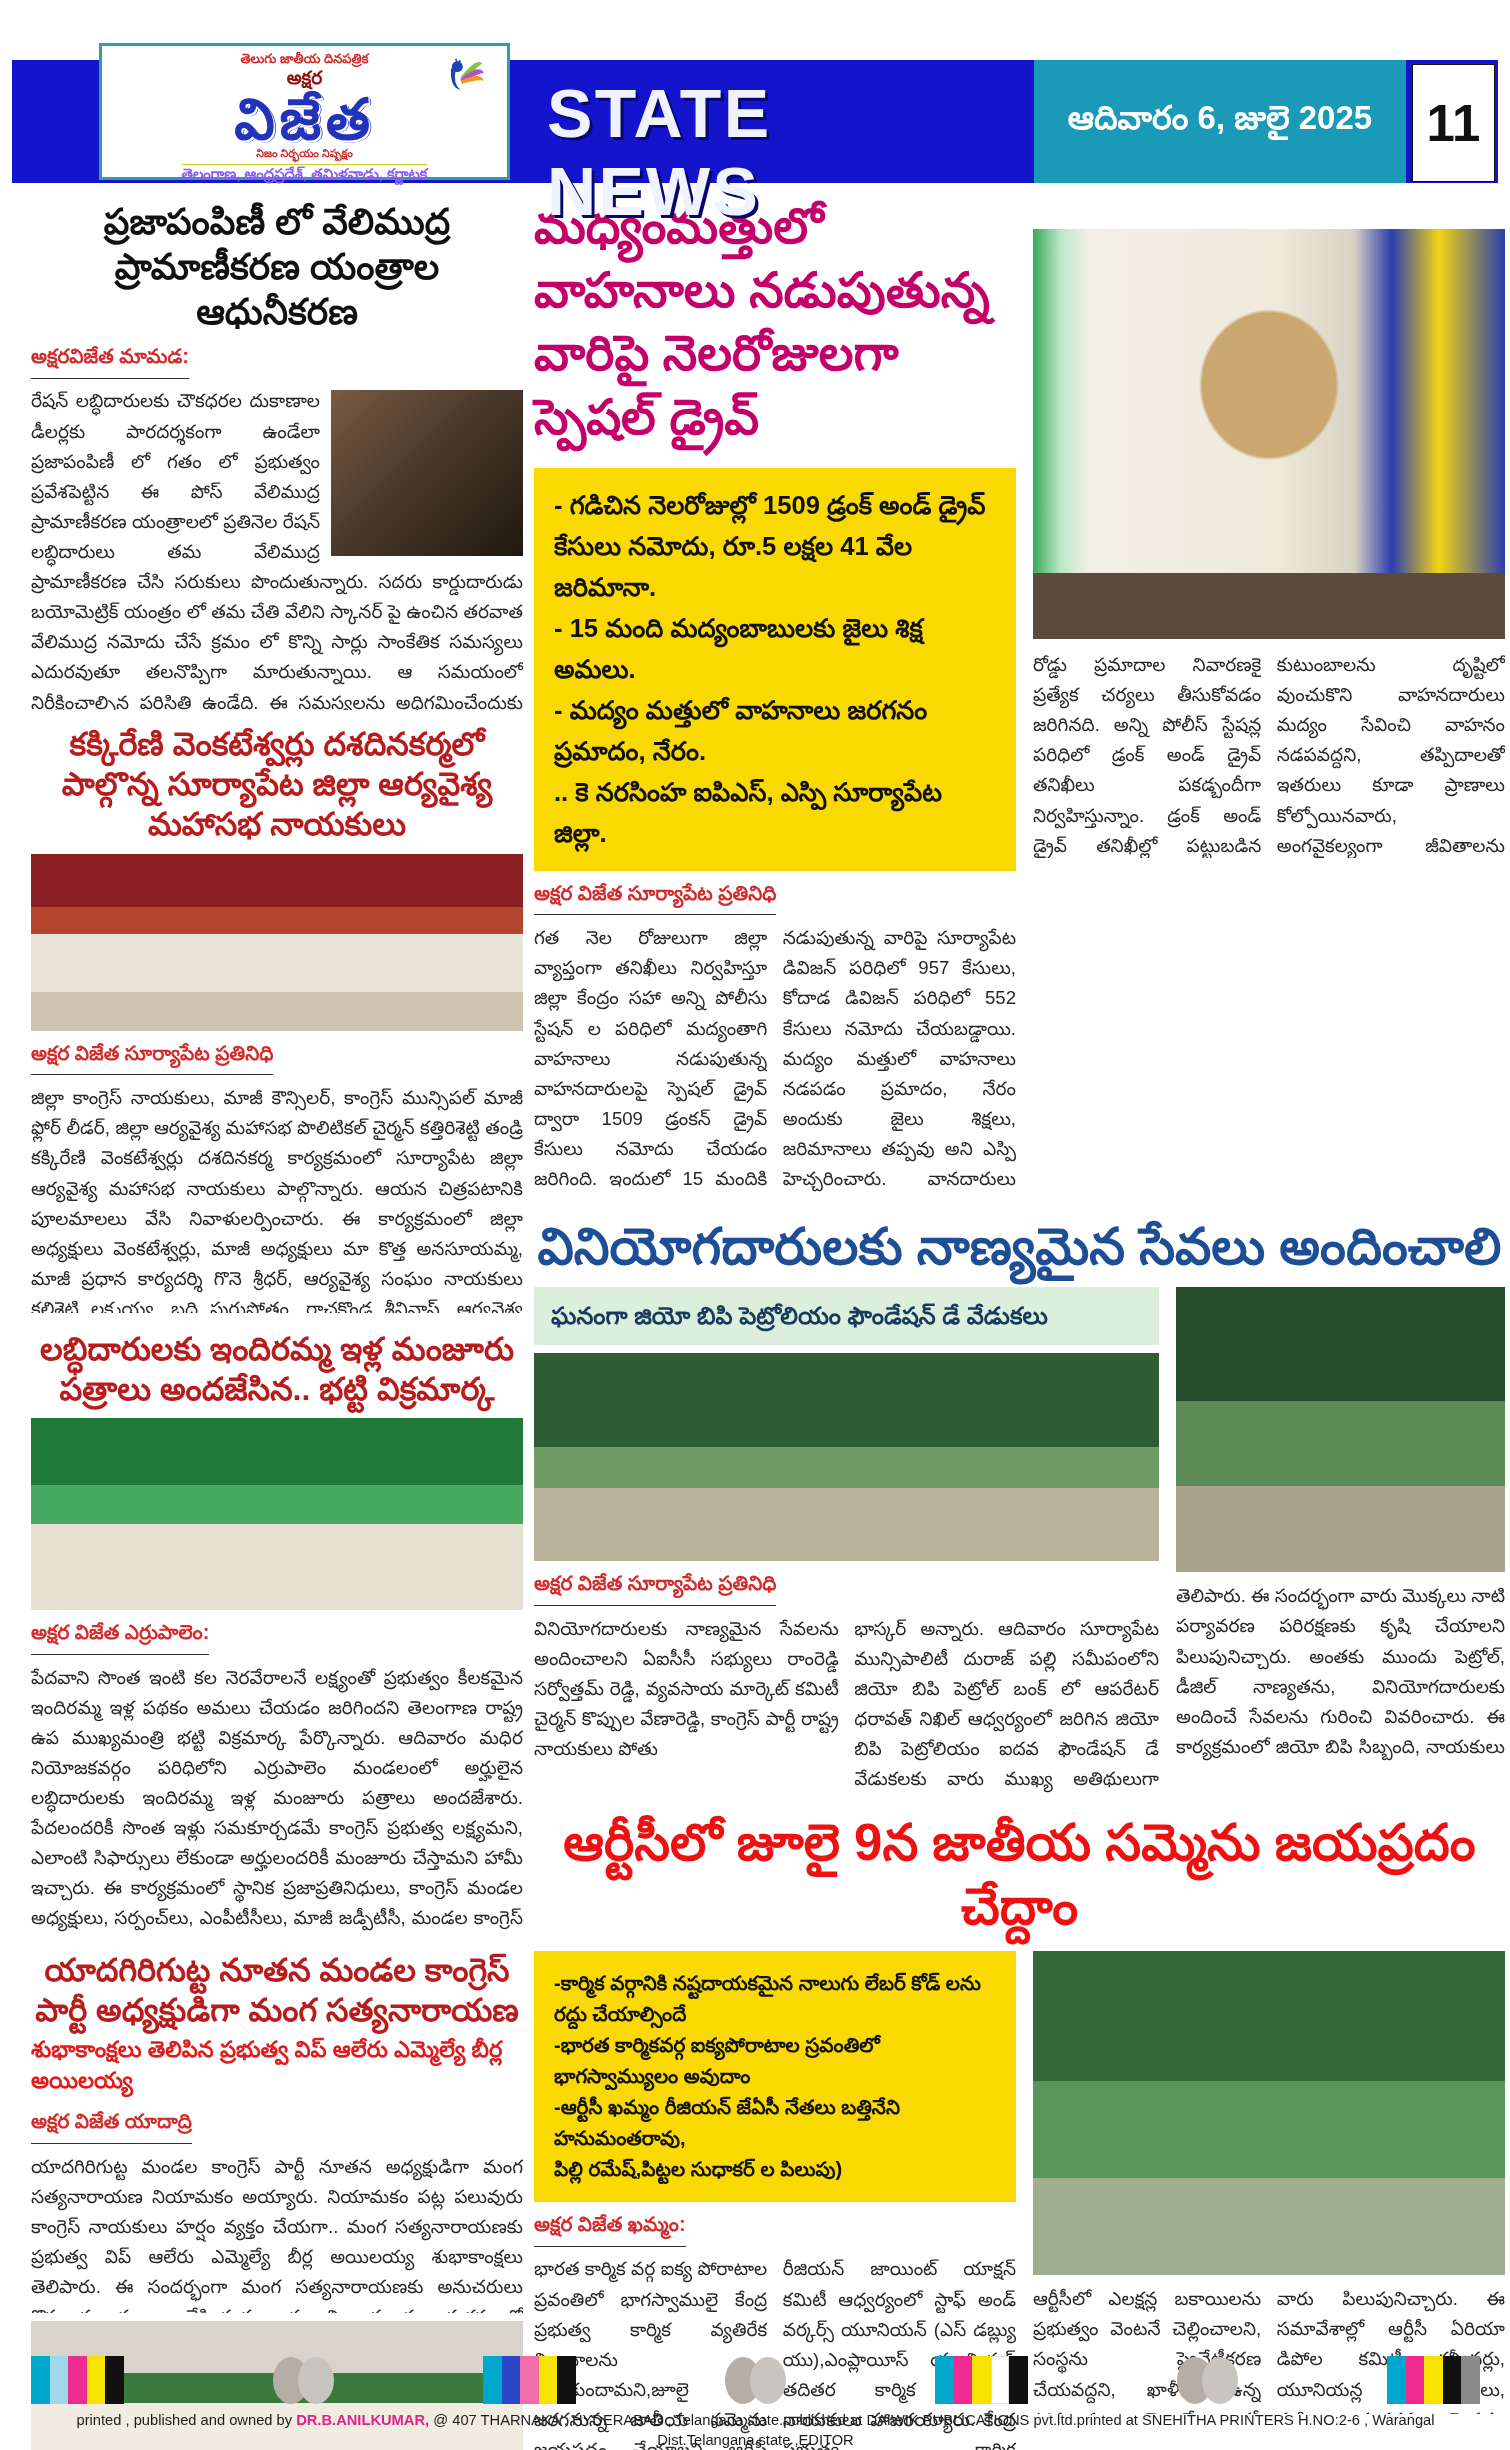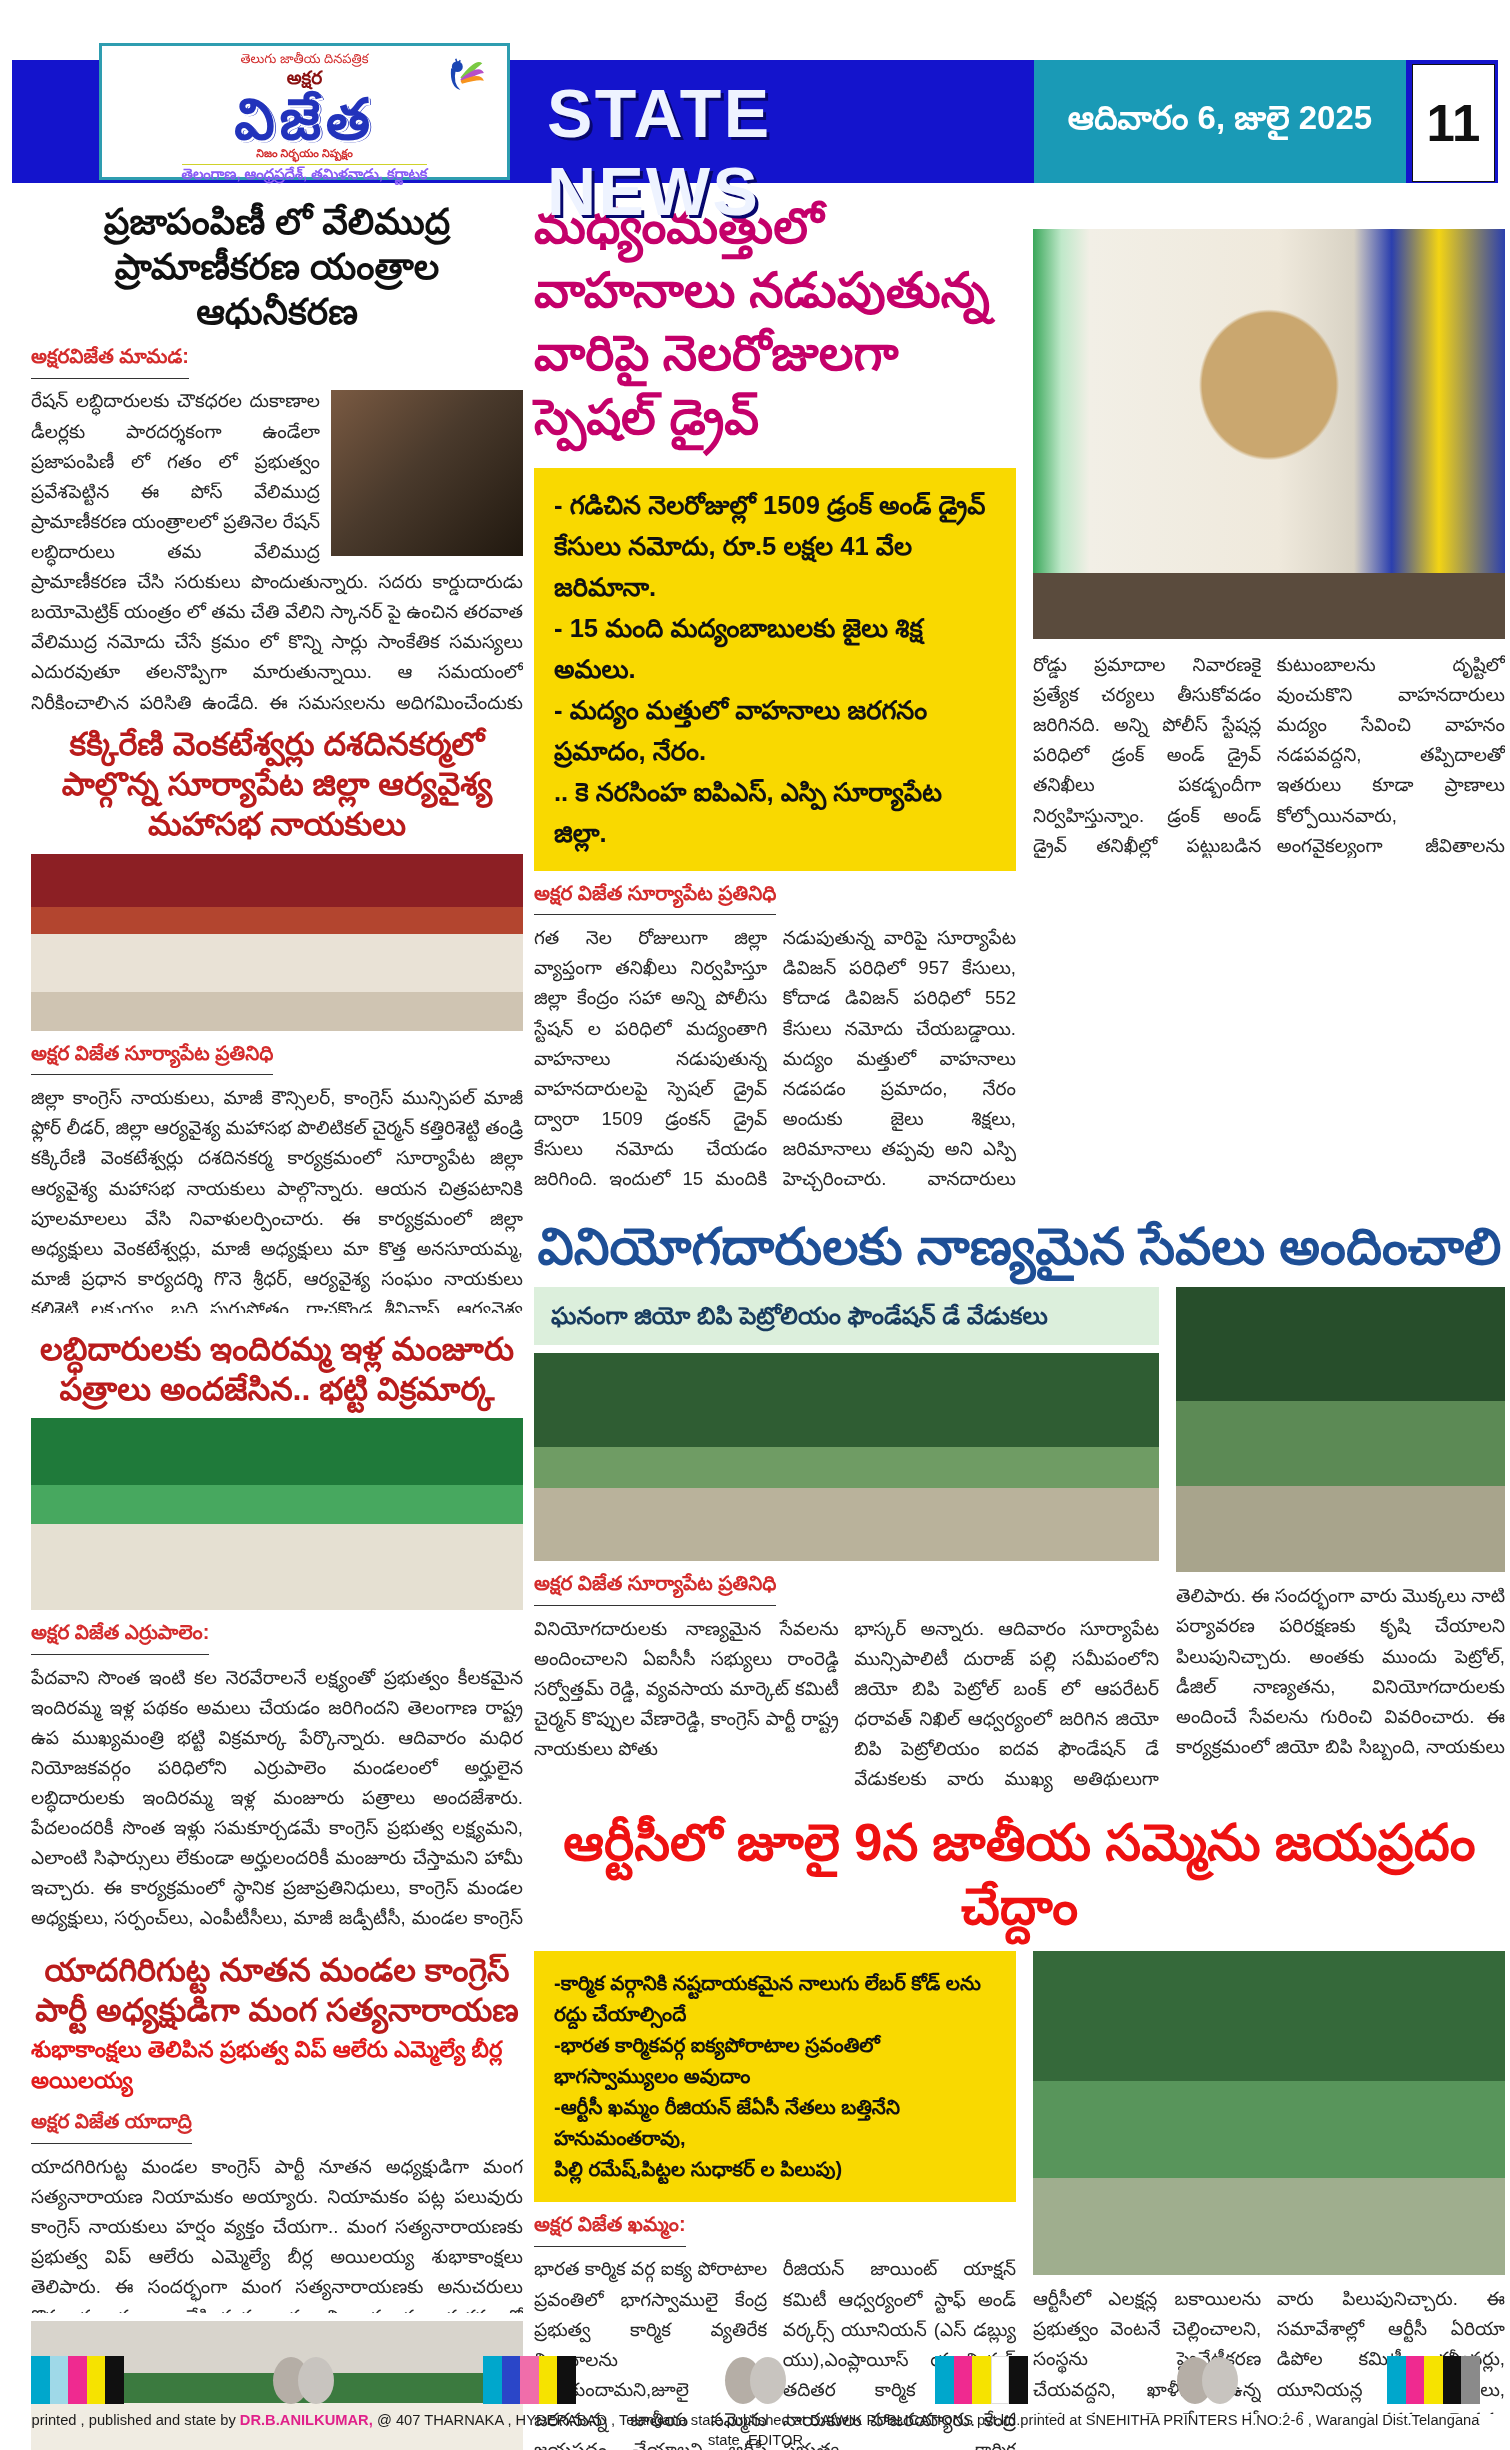--- a/index.html
+++ b/index.html
@@ -2,21 +2,21 @@
 <html style="font-size:12.4px"><head>
 <meta charset="utf-8">
 <style>
   html,body{margin:0;padding:0;background:#e9e9e9;}
   .page{position:relative;width:1511px;height:2450px;background:#ffffff;overflow:hidden;
         font-family:"Liberation Sans","DejaVu Sans",sans-serif;color:#1c1c1c;}
   
   .banner{position:absolute;left:12.4px;top:60px;width:1486px;height:123px;background:#1414cc;}
   .logo-box{position:absolute;left:99px;top:43px;width:411px;height:137px;background:#fff;
             border:3.9px solid #2e9db0;z-index:3;text-align:center;box-sizing:border-box;padding-top:4.7px;}
-  .logo-tagline-top{color:#d22a2a;font-size:13px;font-weight:normal;}
+  .logo-tagline-top{color:#d22a2a;font-size:13px;font-weight:bold;}
   .logo-akshara{color:#8a1010;font-size:18.6px;font-weight:bold;margin-top:-1.6px;}
   .logo-title{color:#2233bb;font-size:57px;font-weight:bold;line-height:0.92;
               text-shadow:1.6px 1.6px 0 #ffffff,2.3px 2.3px 0 #2233bb;letter-spacing:4.7px;}
   .logo-tagline-mid{color:#d22a2a;font-size:11px;font-weight:bold;margin-top:1.6px;}
   .logo-regions{color:#8b5cf6;font-size:14.7px;font-weight:bold;border-top:1.6px solid #cfd22a;
                 display:inline-block;padding-top:1.6px;margin-top:1.6px;}
   .peacock{position:absolute;right:20px;top:4.7px;width:50px;height:50px;}
   .state-news{position:absolute;left:547px;top:74px;width:450px;z-index:4;color:#eef3ff;
               font-size:68px;font-weight:bold;letter-spacing:2.3px;text-shadow:3.1px 3.1px 0 #07076e;}
   .date-box{position:absolute;left:1034px;top:60px;width:372px;height:123px;background:#1a9ab6;z-index:4;
@@ -236,19 +236,19 @@
       </div>
       <div class="bars">
         <div class="bar" style="background:#00a7cc"></div>
           <div class="bar" style="background:#ef2a90"></div>
         <div class="bar" style="background:#f6e300"></div>
           <div class="bar" style="background:#101010"></div>
         <div class="bar" style="background:#8a8a8a"></div>
       </div>
     </div>
     <div class="foot-line">
-      <span>printed , published and state by </span><span class="foot-name">DR.B.ANILKUMAR,</span><span> @ 407 THARNAKA , HYDERABAD , Telangana state.published at DAIWIK PUBLICATIONS pvt.ltd.printed at SNEHITHA PRINTERS H.NO:2-6 , Warangal Dist.Telangana state ,EDITOR</span>
+      <span>printed , published and owned by </span><span class="foot-name">DR.B.ANILKUMAR,</span><span> @ 407 THARNAKA , HYDERABAD , Telangana state.published at DAIWIK PUBLICATIONS pvt.ltd.printed at SNEHITHA PRINTERS H.NO:2-6 , Warangal Dist.Telangana state ,EDITOR</span>
     </div>
 
   </div>
 
 </div>
 
 
 </body></html>

